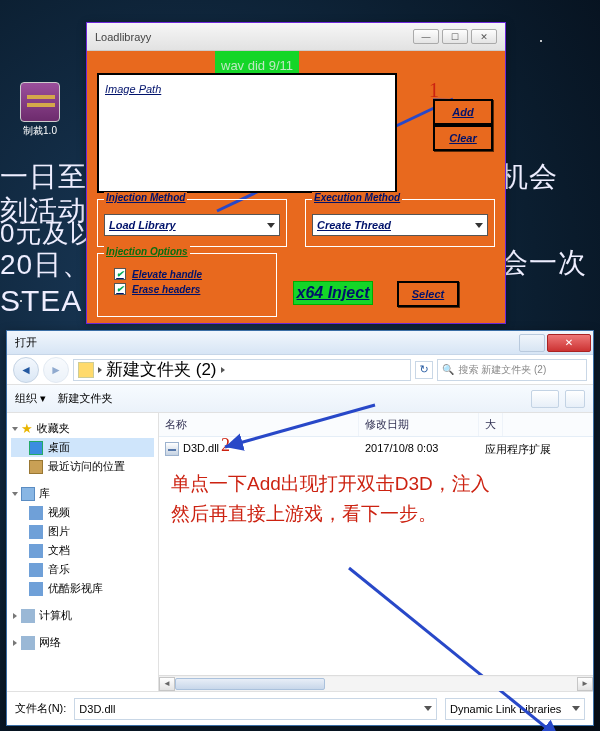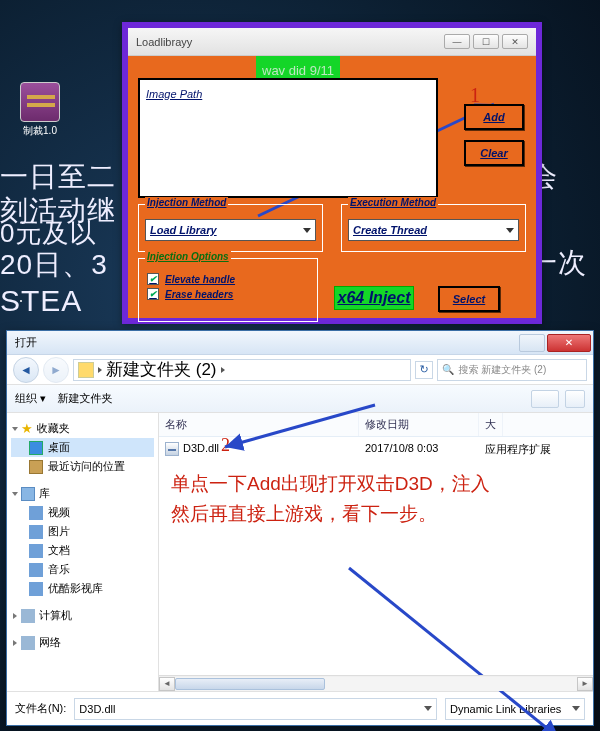--- a/index.html
+++ b/index.html
@@ -24,60 +24,59 @@
   .desk-icon { position: absolute; left: 18px; top: 82px; width: 44px; text-align: center; }
   .desk-icon .rar {
     width: 40px; height: 40px; background: linear-gradient(#9b4f9b,#6d2b6d);
     border: 1px solid #ccc; border-radius: 4px; margin: 0 auto; position: relative;
   }
   .desk-icon .rar::after { content:""; position:absolute; left:6px; top:12px; width:28px; height:4px; background:#d4a84a; box-shadow:0 8px 0 #d4a84a; }
   .desk-icon .lbl { color:#fff; font-size:10px; margin-top:2px; }
   
   .injector {
     position: absolute; left: 86px; top: 22px; width: 420px; height: 302px;
-    background: #e8691e; border: 6px solid #6d28d9; border-radius: 0 0 0 0;
+    background: #e8691e; border: 1px solid #6d28d9; border-radius: 0 0 0 0;
     box-shadow: 0 2px 8px rgba(0,0,0,0.35);
-    margin-left: 36px;
   }
   .inj-titlebar {
     height: 28px; background: linear-gradient(#f6f6f6,#e2e2e2); border-bottom:1px solid #ccc;
     display:flex; align-items:center; padding:0 8px; justify-content:space-between;
   }
   .inj-title { font-size: 11px; color:#444; }
   .inj-btns { display:flex; gap:3px; }
   .inj-btn { width:26px; height:15px; border:1px solid #aaa; border-radius:2px; background:linear-gradient(#fdfdfd,#e4e4e4); display:flex;align-items:center;justify-content:center;font-size:9px;color:#555;}
   .inj-body { padding:8px 10px; position:relative; height:calc(100% - 28px);}
   .grp {
     border:1px solid #000; margin-bottom:6px; position:relative;
   }
   .grp-title {
     position:absolute; top:-8px; left:6px; font-size:10px; font-style:italic;
     font-weight:bold; text-decoration:underline; color:#00126b; background:#e8691e; padding:0 2px;
   }
   .grp-path { width:300px; height:120px; background:#fff; border:2px solid #000; }
   .grp-path .pad { padding:4px 6px; }
   .hlabel { font-size:11px; font-style:italic; font-weight:normal; text-decoration:underline; color:#00126b; }
-  .sidebtns { position:absolute; right:12px; top:48px; display:flex; flex-direction:column; gap:10px; }
+  .sidebtns { position:absolute; right:12px; top:48px; display:flex; flex-direction:column; }
   .obtn {
     width:60px; height:26px; background:#e8691e; border:2px solid #000;
     font-size:11px; font-style:italic; font-weight:bold; text-decoration:underline; color:#00126b;
     display:flex; align-items:center; justify-content:center; box-shadow:1px 1px 0 #5a2a09;
   }
   .obtn.sel { width:62px; }
   .row2 { display:flex; gap:18px; }
   .grp-inj, .grp-exe { width:190px; height:48px; border:1px solid #fff; position:relative; padding:14px 6px 4px; }
   .grp-inj .grp-title, .grp-exe .grp-title, .grp-opt .grp-title { background:#e8691e; }
   .combo {
     width:100%; height:22px; background:#fff; border:1px solid #555; display:flex; align-items:center;
     justify-content:space-between; padding:0 4px; font-size:11px; font-style:italic;
     font-weight:bold; text-decoration:underline; color:#00126b;
   }
   .combo .tri { width:0;height:0;border-left:4px solid transparent;border-right:4px solid transparent;border-top:5px solid #333;}
   .row3 { display:flex; margin-top:6px; gap:10px; }
-  .grp-opt { width:180px; height:64px; border:1px solid #fff; padding:14px 8px 4px; position:relative;}
+  .grp-opt { width:180px; height:64px; border:1px solid #fff; padding:14px 16px 4px; position:relative;}
   .chk { display:flex; gap:6px; align-items:center; font-size:10px; font-style:italic; font-weight:bold; text-decoration:underline; color:#00126b; margin-bottom:3px; }
   .chk .bx { width:12px; height:12px; border:1px solid #555; background:#fff; display:flex;align-items:center;justify-content:center;font-size:9px;color:#0a5;}
   .xinj {
     position:absolute; left:206px; top:230px; width:80px; height:24px; background:#14d628; border:1px solid #0a0;
     font-size:16px; font-style:italic; font-weight:bold; text-decoration:underline; color:#00126b;
     display:flex;align-items:center;justify-content:center;
   }
   .sel2 { position:absolute; left:310px; top:230px; }
   .greenlabel { position:absolute; left:128px; top:0px; background:#14d628; color:#bde8c1; font-size:13px; padding:7px 6px; }
   .anno1 { position:absolute; left:342px; top:28px; color:#c21; font-size:20px; font-family:serif; }

